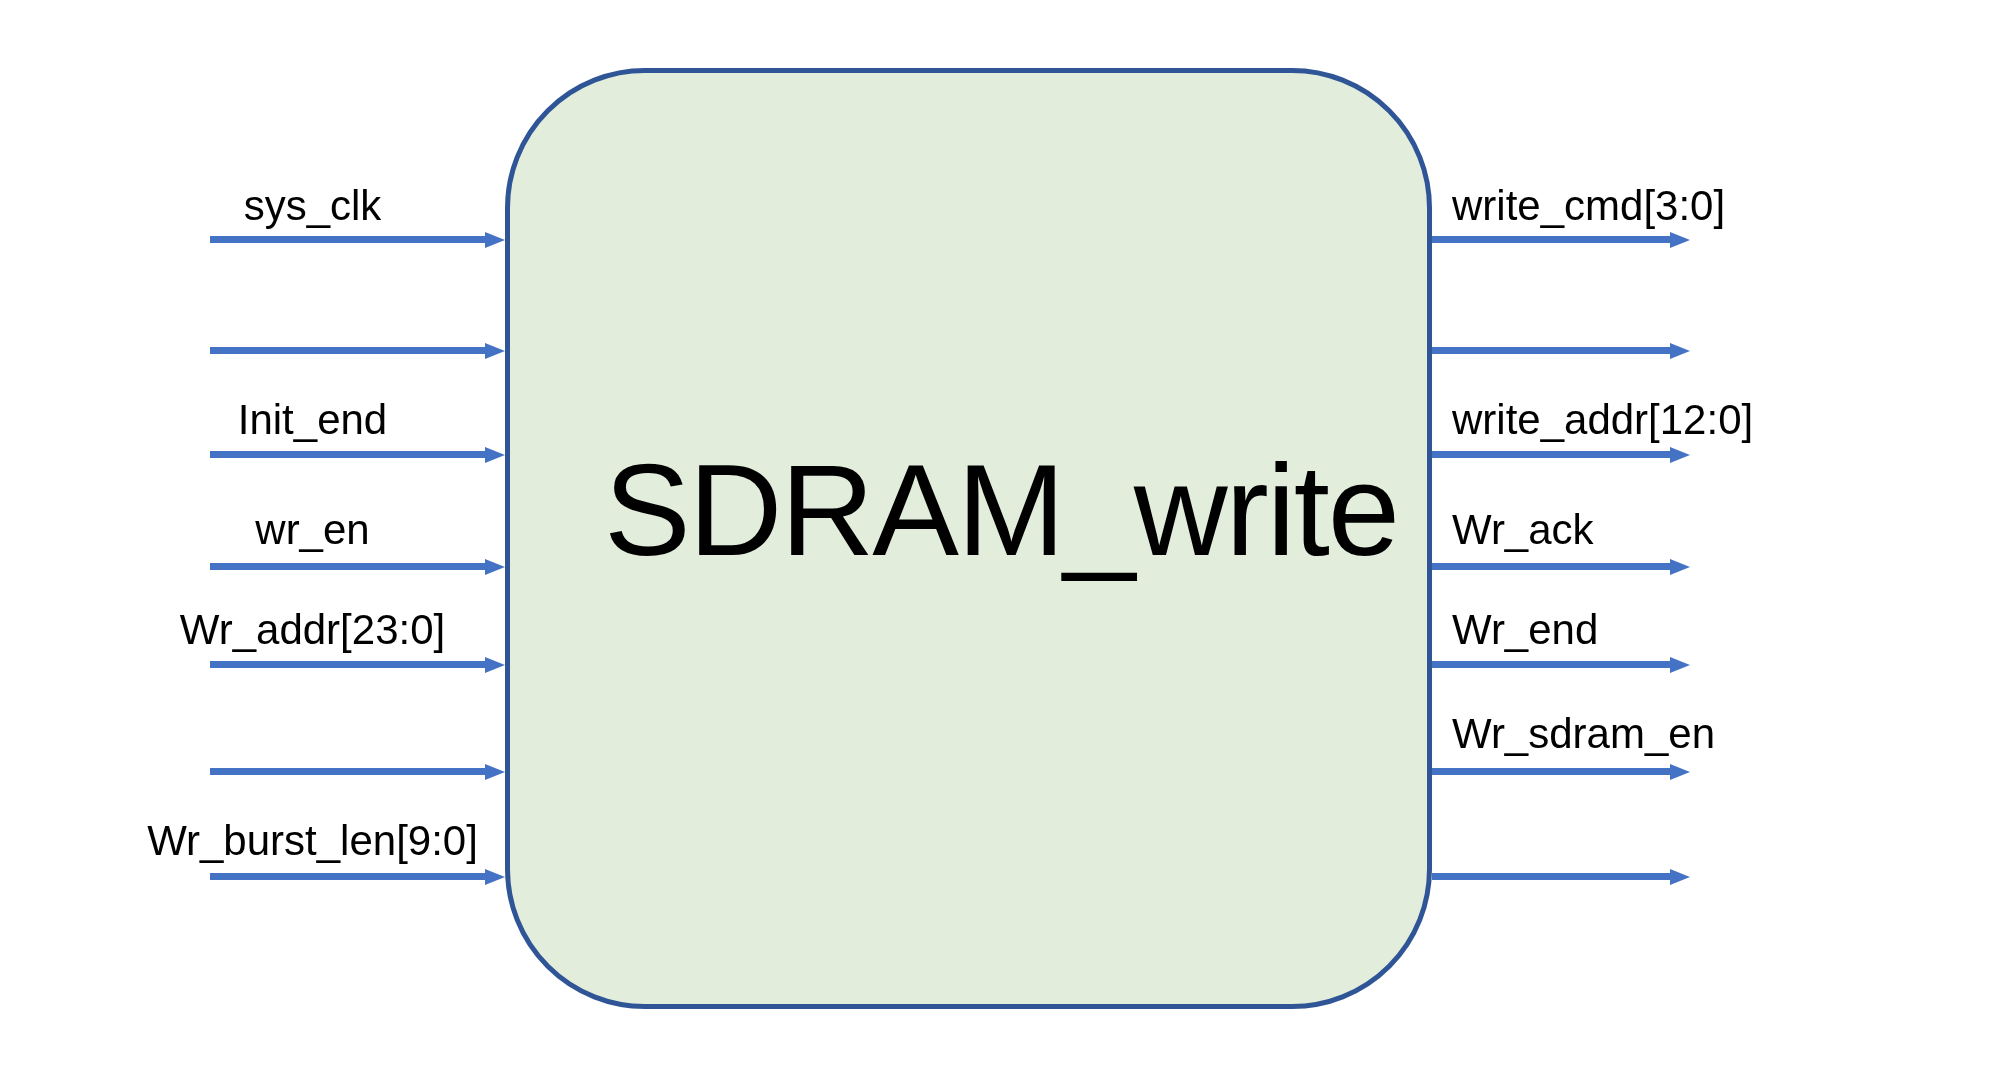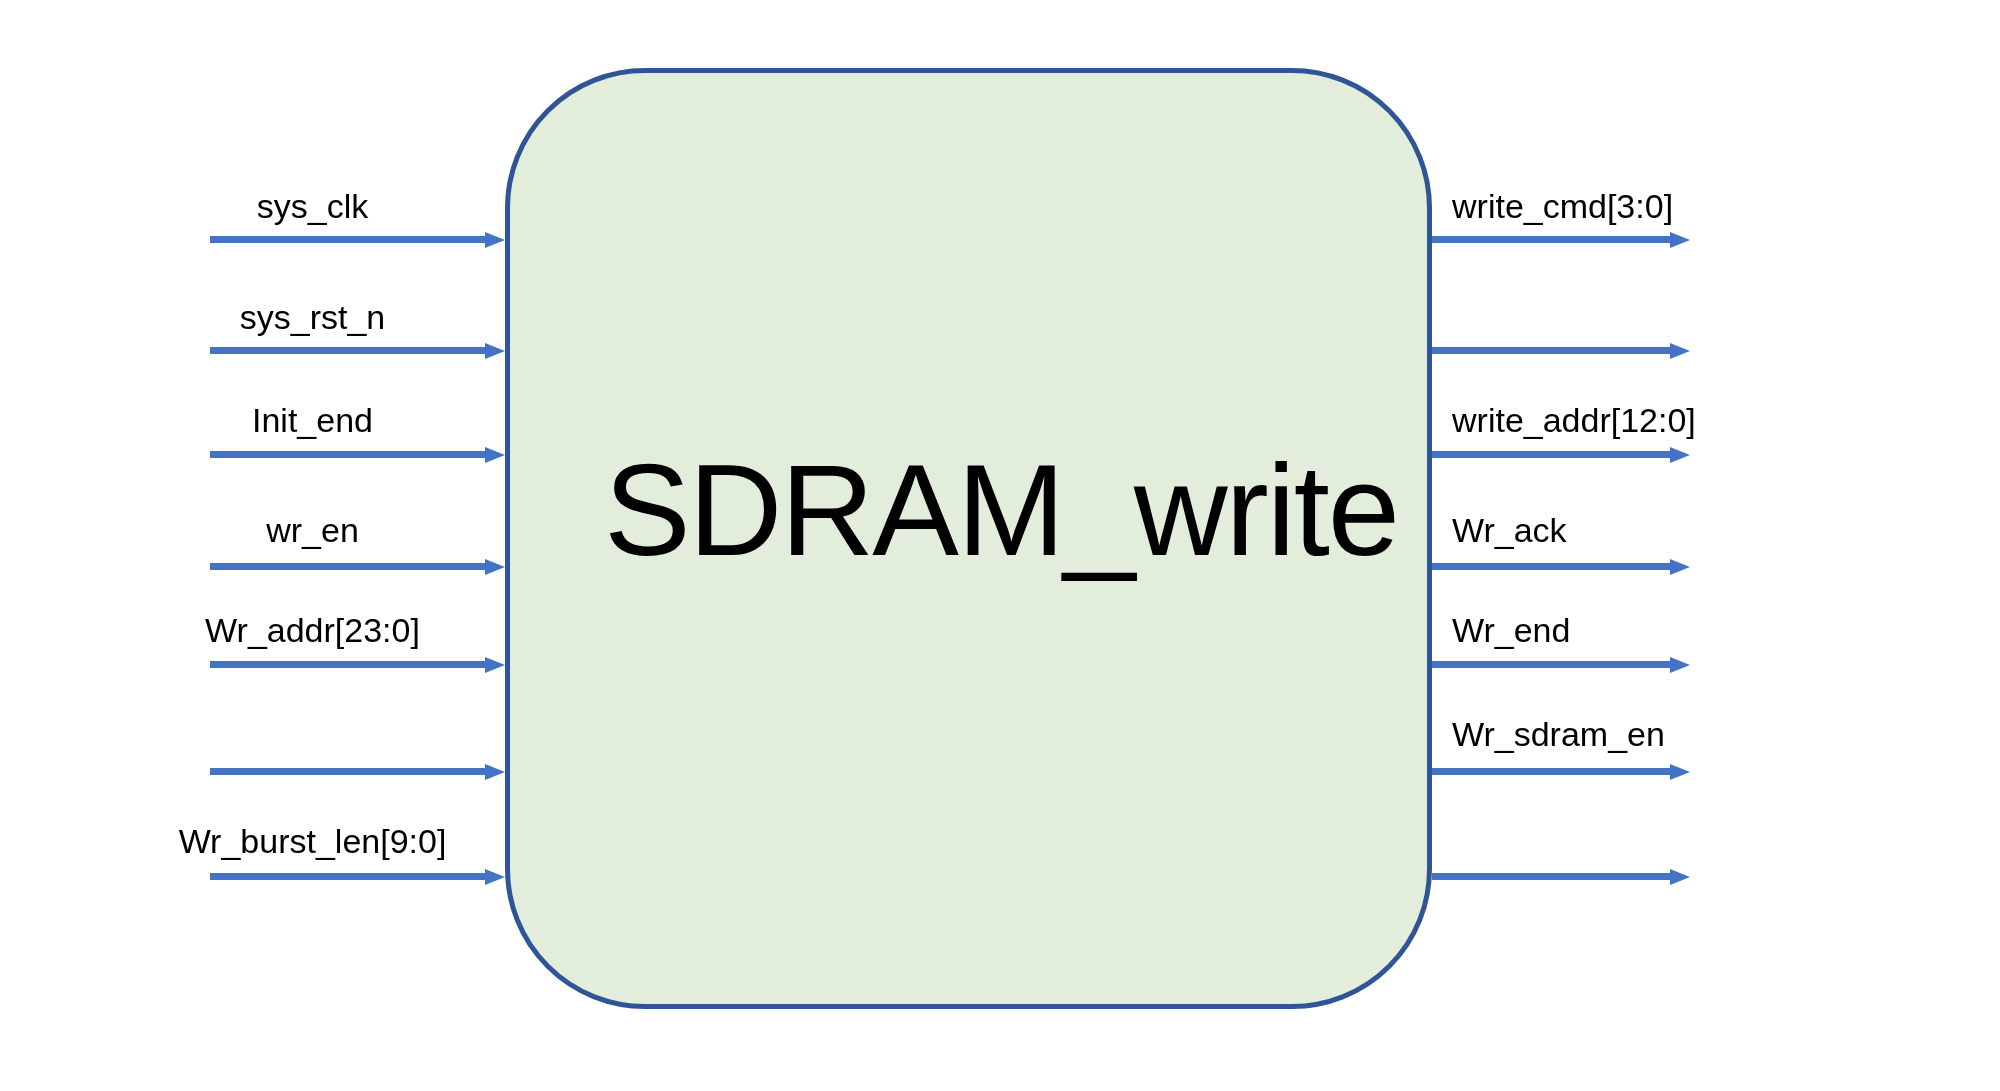--- a/index.html
+++ b/index.html
@@ -39,21 +39,21 @@
     font-size:130px;
     line-height:1;
     letter-spacing:-2px;
     color:var(--text);
     transform:translateX(40px);
     white-space:nowrap;
   }
   
   .pl{
     position:absolute;
-    font-size:34px;
+    font-size:42px;
     height:50px;
     line-height:50px;
     color:var(--text);
     white-space:nowrap;
   }
   .pl.L{left:120px;width:385px;text-align:center;}
   .pl.R{left:1452px;text-align:right;}
   
   .ar{position:absolute;height:16px;}
   .ar.L{left:210px;width:295px;}
@@ -79,21 +79,20 @@
 </head>
 <body>
 
 <div class="stage">
 
   <div class="block">
     <div class="module-title">SDRAM_write</div>
   </div>
 
   <div class="pl L t1">sys_clk</div>
-  <div class="pl L t2">sys_rst_n</div>
   <div class="pl L t4">wr_en</div>
   <div class="pl L t3">Init_end</div>
   <div class="pl L t5">Wr_addr[23:0]</div>
   <div class="pl L t7">Wr_burst_len[9:0]</div>
 
   <div class="ar L a1">
       <div class="shaft"></div>
       <div class="head"></div>
     </div>
   <div class="ar L a2">

